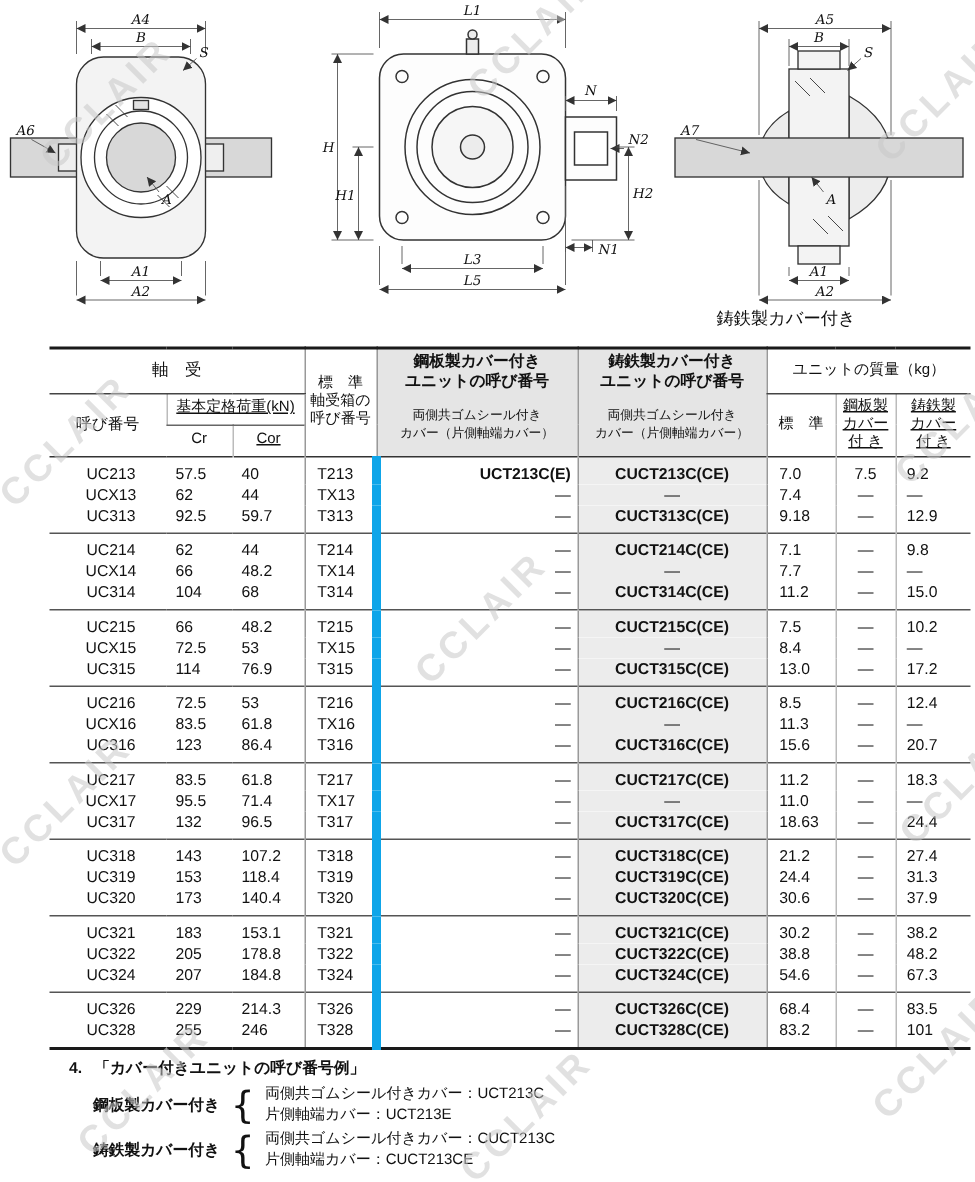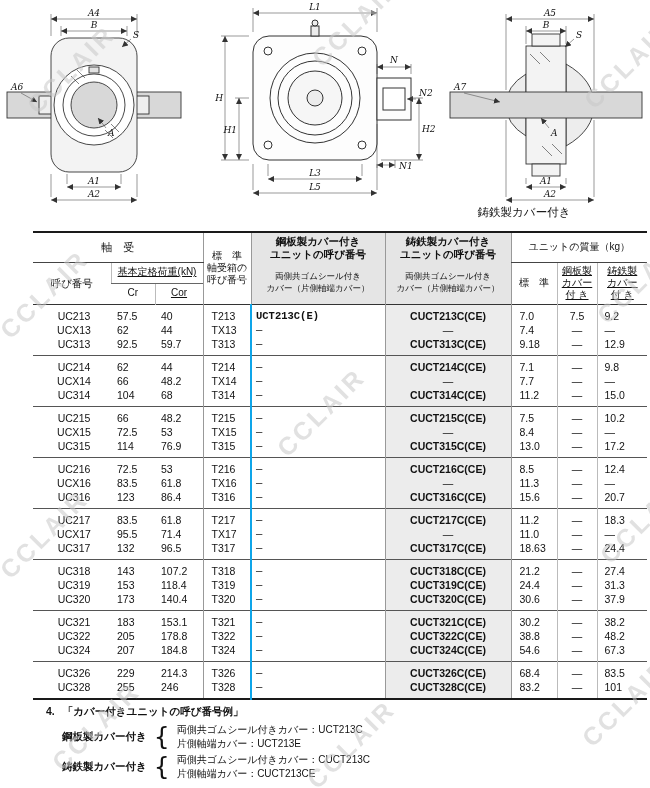--- a/index.html
+++ b/index.html
@@ -32,21 +32,21 @@
   .shade { background:#e5e5e5; }
   .bl { border-left:1px solid #999; }
   .bl2 { border-left:1px solid #bbb;text-decoration:underline; }
   tbody { border-top:1px solid #555; }
   tbody td { height:14px; line-height:14px; padding:0 4px; white-space:nowrap; overflow:hidden; }
   tbody tr:first-child td { padding-top:4px; }
   tbody tr:last-child td { padding-bottom:4px; }
   .col-name { text-align:center; padding-left:8px; }
   .col-cr,.col-cor { text-align:left; padding-left:6px; }
   .col-housing { text-align:left; padding-left:8px; border-left:1px solid #999; }
-  .col-steel { text-align:left; border-left:2px solid #0ea5e9;font-family:Liberation Mono, monospace; }
+  .col-steel { text-align:right; border-left:6px solid #0ea5e9; }
   .col-cast { text-align:center; border-left:1px solid #999; background:#ececec;margin-top:20px; }
   .col-mstd { text-align:left; padding-left:8px; border-left:1px solid #999; }
   .col-msteel { text-align:center; border-left:1px solid #bbb; }
   .col-mcast { text-align:left; padding-left:7px; border-left:1px solid #bbb; }
   .bold { font-weight:bold; }
 
   .footnote { position:absolute; top:705px; left:46px; z-index:1; font-size:10px; color:#111; }
   .fn-title { font-size:10.5px; font-weight:bold; margin-bottom:3px; }
   .fn-num { font-weight:bold; margin-right:8px; }
   .fn-row { display:flex; align-items:center; margin:1px 0 1px 16px; }

